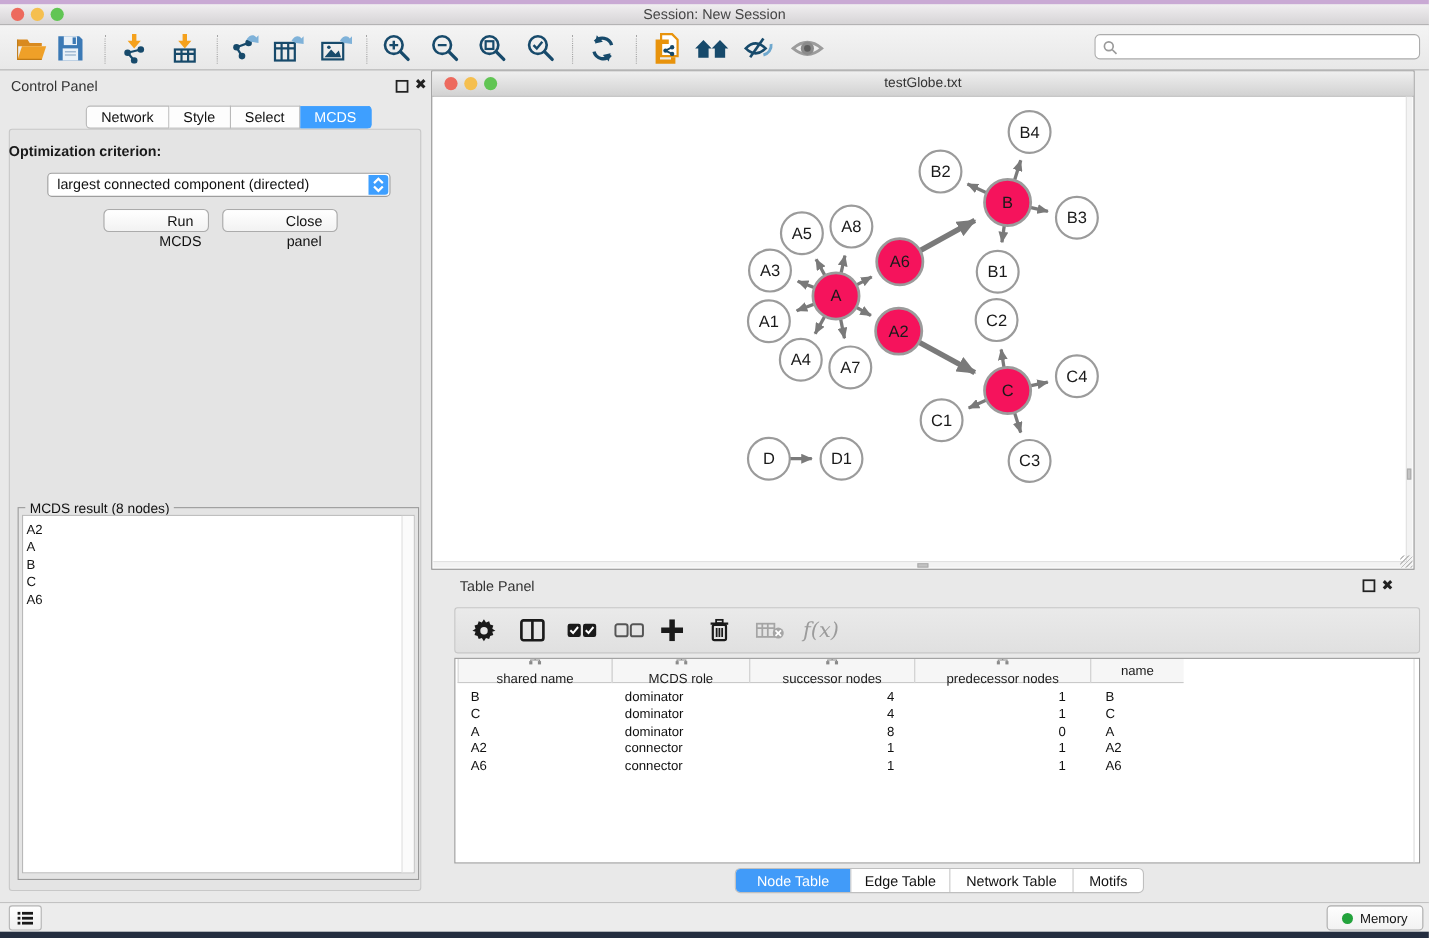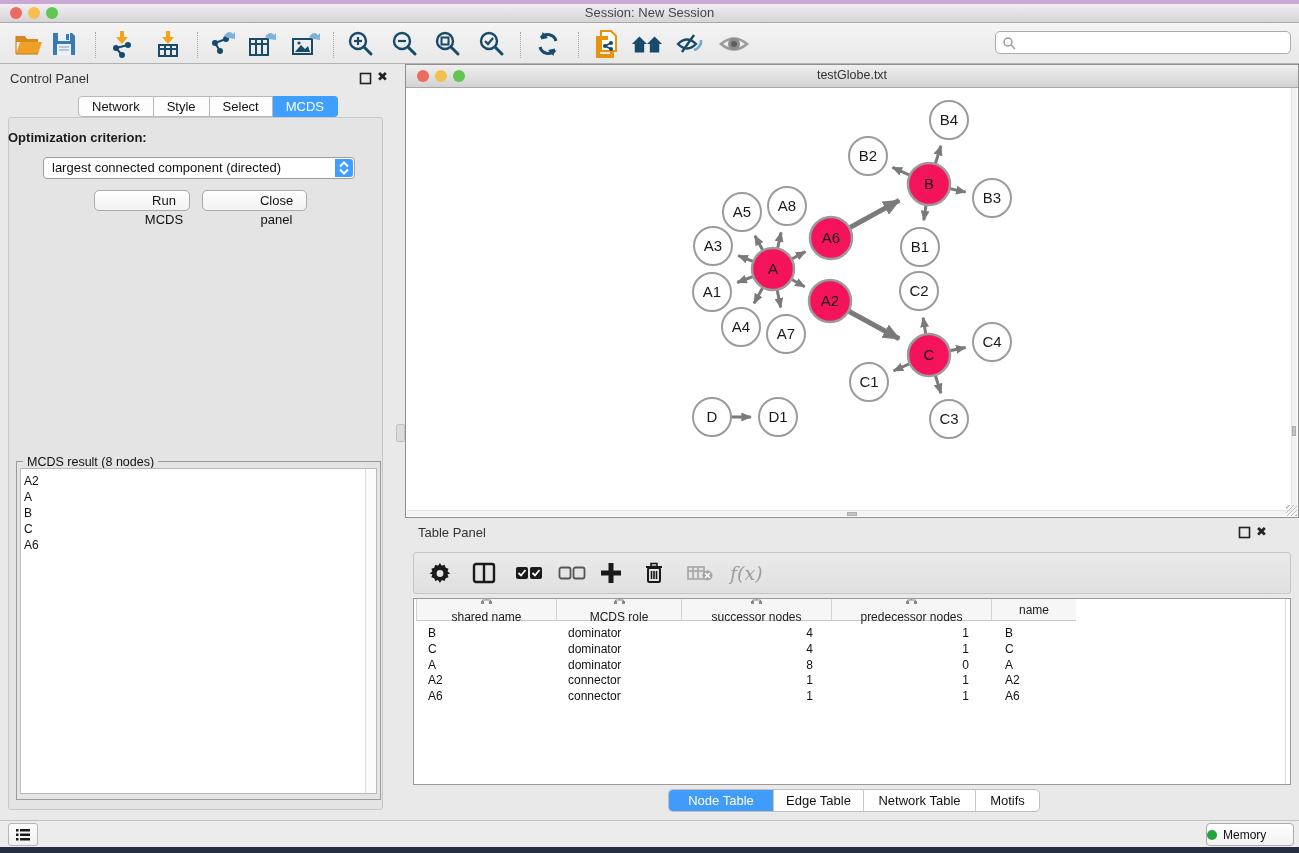--- a/index.html
+++ b/index.html
@@ -31,21 +31,21 @@
   .opt-label { left:8px; top:130px; width:375px; font-size:13px; font-weight:700; color:#1a1a1a; }
   .criterion-select { left:43px; top:157px; width:312px; height:22px; background:#fff; border:1px solid #9E9E9E; border-radius:4px; font-size:13px; color:#111; line-height:20px; padding-left:8px; }
   .select-stepper { right:1px; top:1px; width:18px; height:18px; background:#3E9FFF; border-radius:0 3px 3px 0; }
   .cp-btn { top:190px; height:21px; background:linear-gradient(#FFFFFF,#F2F2F2); border:1px solid #ABABAB; border-radius:5px; font-size:13px; color:#111; text-align:center; line-height:19px;padding-left:44px; }
   .fieldset { left:16px; top:461px; width:365px; height:339px; border:1px solid #9A9A9A; }
   .fieldset-legend { left:23px; top:455px; background:#E4E4E4; padding:0 4px; font-size:12.5px; color:#111; }
   .result-list { left:20px; top:468px; width:357px; height:326px; background:#fff; border:1px solid #B9B9B9; font-size:12px; color:#111; padding:4px 0 0 3px; line-height:16px; }
   .result-scroll { right:0; top:0; width:11px; height:100%; background:#FBFBFB; border-left:1px solid #E0E0E0; }
 
   
-  .net-window { left:405px; top:64px; width:894px; height:454px; background:#fff; border:1px solid #8F8F8F; }
+  .net-window { left:392px; top:64px; width:894px; height:454px; background:#fff; border:1px solid #8F8F8F; }
   .net-titlebar { left:0; top:0; width:100%; height:23px; background:linear-gradient(#EFEFEF,#D2D2D2); border-bottom:1px solid #A8A8A8; }
   .net-titlebar .title { width:100%; text-align:center; font-size:12.5px; color:#333; line-height:21px; }
   .net-canvas { left:1px; top:23px; width:890px; height:423px; background:#fff; }
   .net-hscroll { left:1px; bottom:1px; width:890px; height:6px; background:#F3F3F3; border-top:1px solid #E2E2E2; }
   .net-vscroll { right:1px; top:23px; width:6px; height:423px; background:#F3F3F3; border-left:1px solid #E2E2E2; }
   .scroll-dot { background:#C3C3C3; border:1px solid #ADADAD; }
   .resize-grip { right:1px; bottom:1px; width:11px; height:11px;
      background:repeating-linear-gradient(135deg,transparent 0 2px,#BDBDBD 2px 3px); }
   .splitter-handle { left:396px; top:424px; width:9px; height:18px; background:#DCDCDC; border:1px solid #C2C2C2; border-radius:2px; }
 
@@ -60,21 +60,21 @@
   .dt-vline { position:absolute; top:0; width:1px; background:#D4D4D4; height:22px; }
   .dt-scroll { position:absolute; right:4px; top:0; width:1px; height:187px; background:#DCDCDC; }
   .bottom-tabs { left:668px; top:789px; height:23px; display:flex; border:1px solid #BFBFBF; border-radius:5px; background:#fff; overflow:hidden; }
   .bt-tab { font-size:13px; color:#111; line-height:21px; text-align:center; border-left:1px solid #C8C8C8; }
   .bt-tab.first { border-left:none; }
   .bt-tab.active { background:#419BF9; color:#fff; }
 
   
   .status-bar { left:0; top:820px; width:1299px; height:27px; background:#ECECEC; border-top:1px solid #C2C2C2; }
   .list-btn { left:8px; top:823px; width:30px; height:23px; background:linear-gradient(#FEFEFE,#F0F0F0); border:1px solid #B5B5B5; border-radius:3px; display:flex; align-items:center; justify-content:center; }
-  .memory-btn { left:1206px; top:823px; width:88px; height:23px; background:linear-gradient(#FEFEFE,#F2F2F2); border:1px solid #ACACAC; border-radius:4px; display:flex; align-items:center; justify-content:flex-start; gap:6px; font-size:12px; color:#111; }
+  .memory-btn { left:1206px; top:823px; width:88px; height:23px; background:linear-gradient(#FEFEFE,#F2F2F2); border:1px solid #ACACAC; border-radius:4px; display:flex; align-items:center; justify-content:center; gap:6px; font-size:12px; color:#111; }
   .mem-dot { width:10px; height:10px; border-radius:50%; background:#23A33C; }
   .desktop-strip-bottom { left:0; top:847px; width:1299px; height:6px; background:#242E40; }
 
   svg { display:block; }
 </style>
 </head>
 <body>
 
 <div class="abs desktop-strip-top"></div>
 

